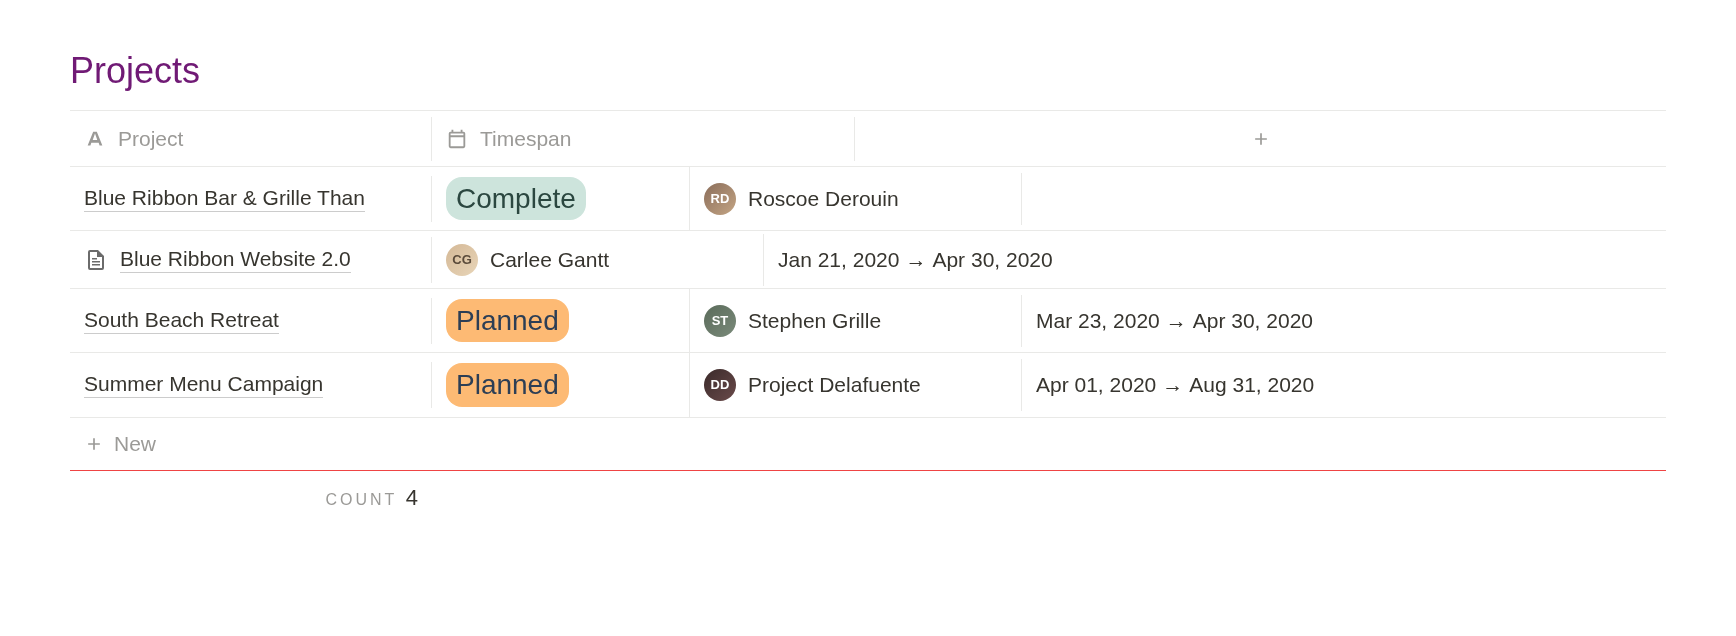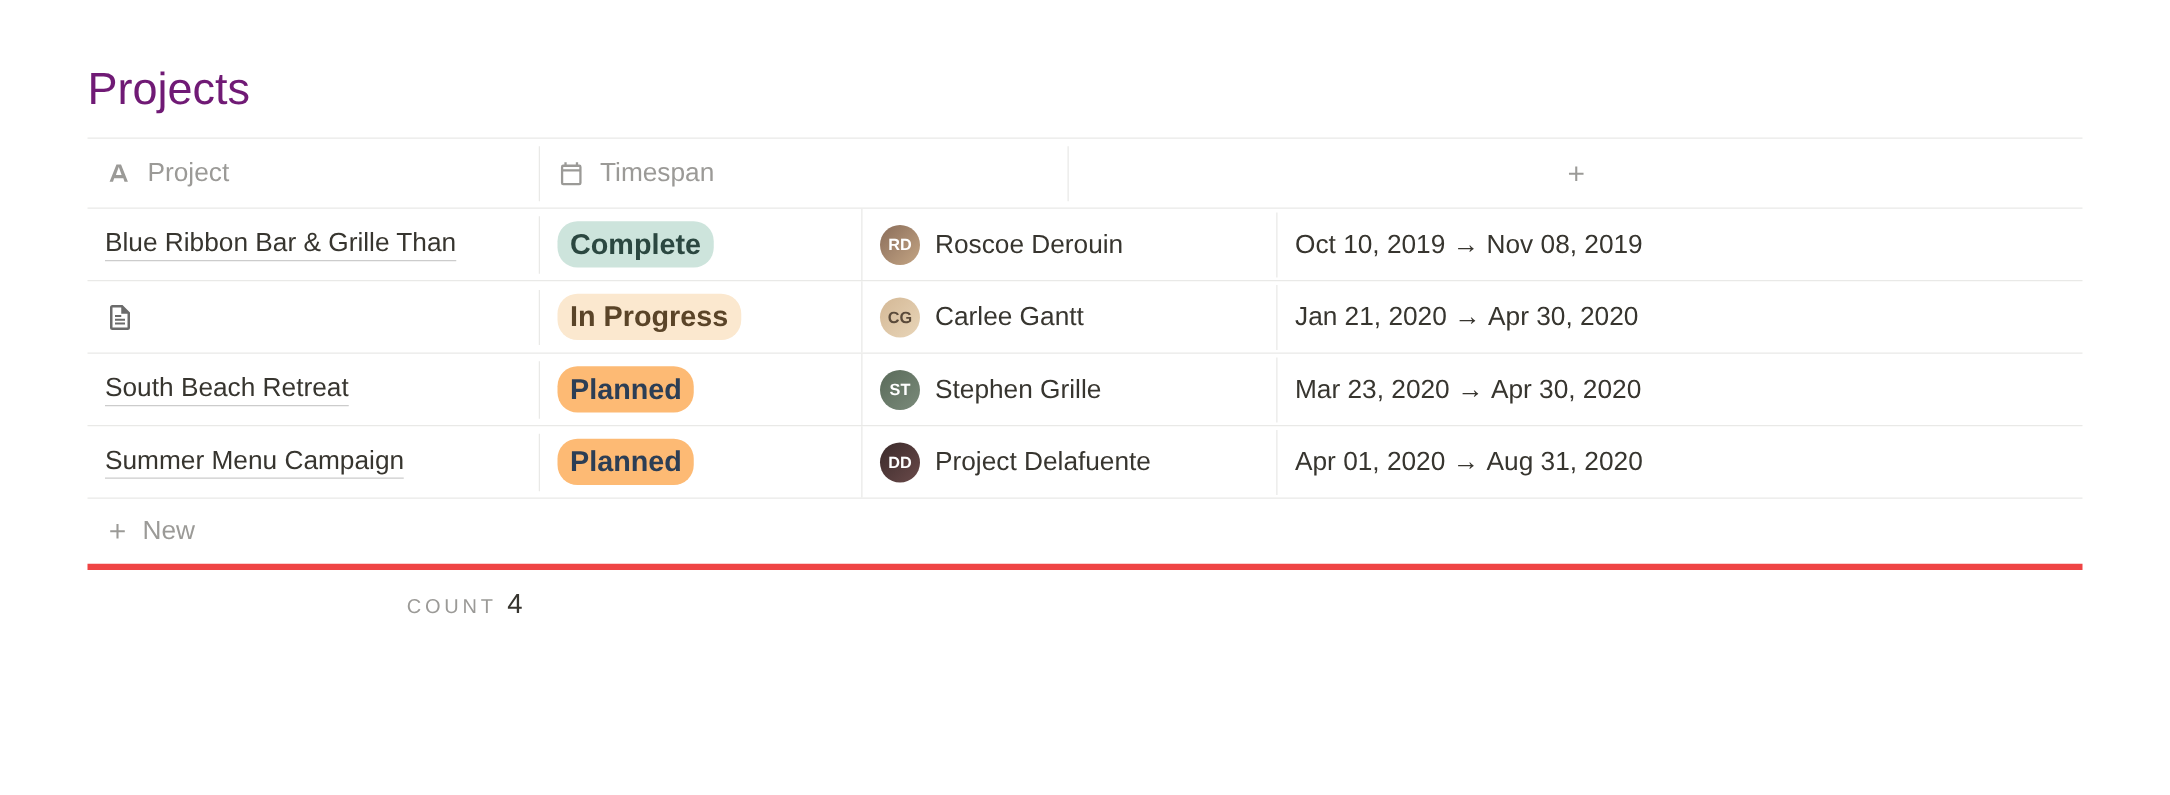--- a/index.html
+++ b/index.html
@@ -67,23 +67,22 @@
   .page-icon {
     width: 24px;
     height: 24px;
     flex-shrink: 0;
     fill: #6b6b6b;
   }
   .tag {
     display: inline-block;
     padding: 2px 10px;
     border-radius: 16px;
-    font-size: 23px;
+    font-size: 28px;
     line-height: 1.4;
-    font-weight: bold;
   }
   .tag-complete   { background: #cde4dc; color: #2b4740; }
   .tag-inprogress { background: #fbe8cf; color: #5a4428; }
   .tag-planned    { background: #fdba74; color: #2c3e55; }
   .avatar {
     width: 32px;
     height: 32px;
     border-radius: 50%;
     flex-shrink: 0;
     display: flex;
@@ -99,21 +98,21 @@
   .av4 { background: linear-gradient(135deg,#3a2a2a,#6a4a4a); }
   .manager-name { color: #37352f; }
   .timespan { color: #37352f; }
   .add-row {
     display: flex;
     align-items: center;
     gap: 10px;
     padding: 14px 14px;
     color: #9b9a97;
     font-size: 21px;
-    border-bottom: 5px solid #ef4444;
+    border-bottom: 1px solid #ef4444;
     cursor: pointer;
   }
   .plus {
     width: 20px; height: 20px; fill: #9b9a97;
   }
   .footer {
     display: flex;
     padding: 14px 0;
   }
   .footer-inner {
@@ -167,32 +166,27 @@
         <div class="cell col-project">
           <span class="project-name">Blue Ribbon Bar &amp; Grille Than</span>
         </div>
         <div class="cell col-status">
           <span class="tag tag-complete">Complete</span>
         </div>
         <div class="cell col-manager">
           <div class="avatar av1">RD</div>
           <span class="manager-name">Roscoe Derouin</span>
         </div>
-        <div class="cell col-time col-time-body">
-          <span class="timespan">Oct 10, 2019<span class="arrow">→</span>Nov 08, 2019</span>
-        </div>
       </div>
       <div class="row">
         <div class="cell col-project">
           <svg class="page-icon" viewBox="0 0 24 24">
             <path d="M14 2H6a2 2 0 00-2 2v16a2 2 0 002 2h12a2 2 0 002-2V8l-6-6zm4 18H6V4h7v5h5v11zM8 13h8v1.5H8V13zm0 3h8v1.5H8V16zm0-6h5v1.5H8V10z"></path>
           </svg>
-        </div>
-        <div class="cell col-status">
-          <span class="tag tag-inprogress">In Progress</span>
+          <span class="project-name">Blue Ribbon Website 2.0</span>
         </div>
         <div class="cell col-manager">
           <div class="avatar av2">CG</div>
           <span class="manager-name">Carlee Gantt</span>
         </div>
         <div class="cell col-time col-time-body">
           <span class="timespan">Jan 21, 2020<span class="arrow">→</span>Apr 30, 2020</span>
         </div>
       </div>
       <div class="row">

